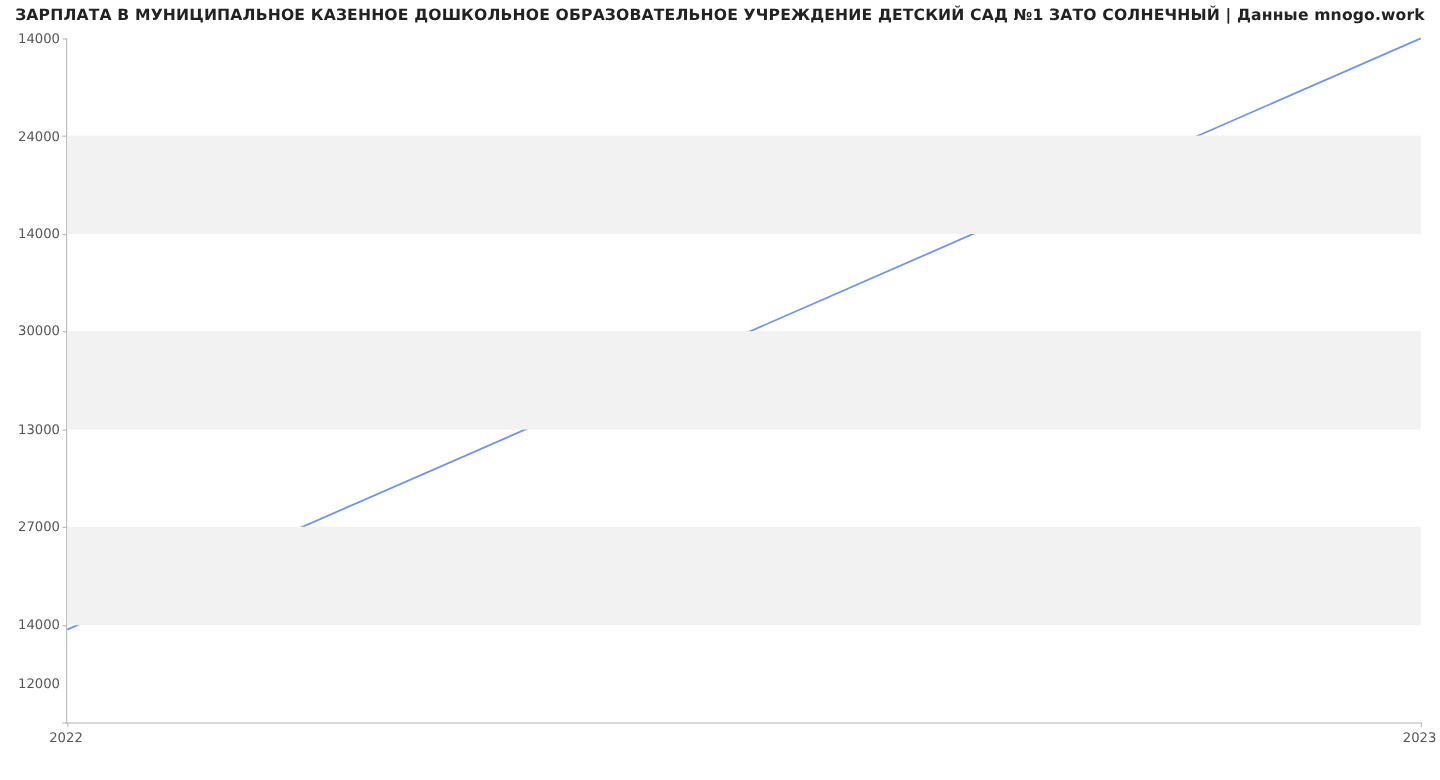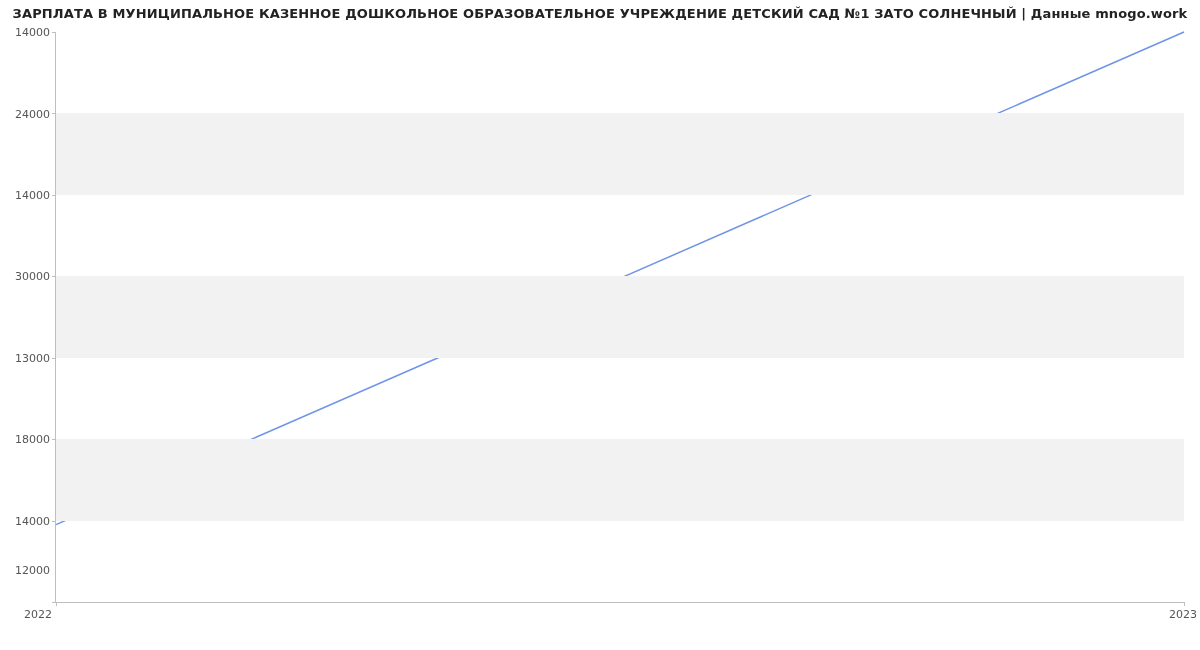--- a/index.html
+++ b/index.html
@@ -93,21 +93,21 @@
       <div class="tick y" style="top: 244.286px;"></div>
       <div class="band" style="top: 81.4286px; height: 81.4286px;"></div>
       <div class="tick y" style="top: 162.857px;"></div>
       <div class="tick y" style="top: 81.4286px;"></div>
       <div class="tick y" style="top: 0px;"></div>
       <div class="tick x" style="left: 0px;"></div>
       <div class="tick x" style="left: 1128px;"></div>
     </div>
 <div class="y-label" style="top: 570px;">12000</div>
     <div class="y-label" style="top: 520.571px;">14000</div>
-    <div class="y-label" style="top: 439.143px;">18000</div>
+    <div class="y-label" style="top: 439.143px;">27000</div>
     <div class="y-label" style="top: 357.714px;">13000</div>
     <div class="y-label" style="top: 276.286px;">30000</div>
     <div class="y-label" style="top: 194.857px;">14000</div>
     <div class="y-label" style="top: 114px;">24000</div>
     <div class="y-label" style="top: 32px;">14000</div>
-    <div class="x-label" style="left: 38px; top: 608px;">2022</div>
+    <div class="x-label" style="left: 55px; top: 608px;">2022</div>
     <div class="x-label" style="left: 1183px; top: 608px;">2023</div>
   </div>
 
 </body></html>

